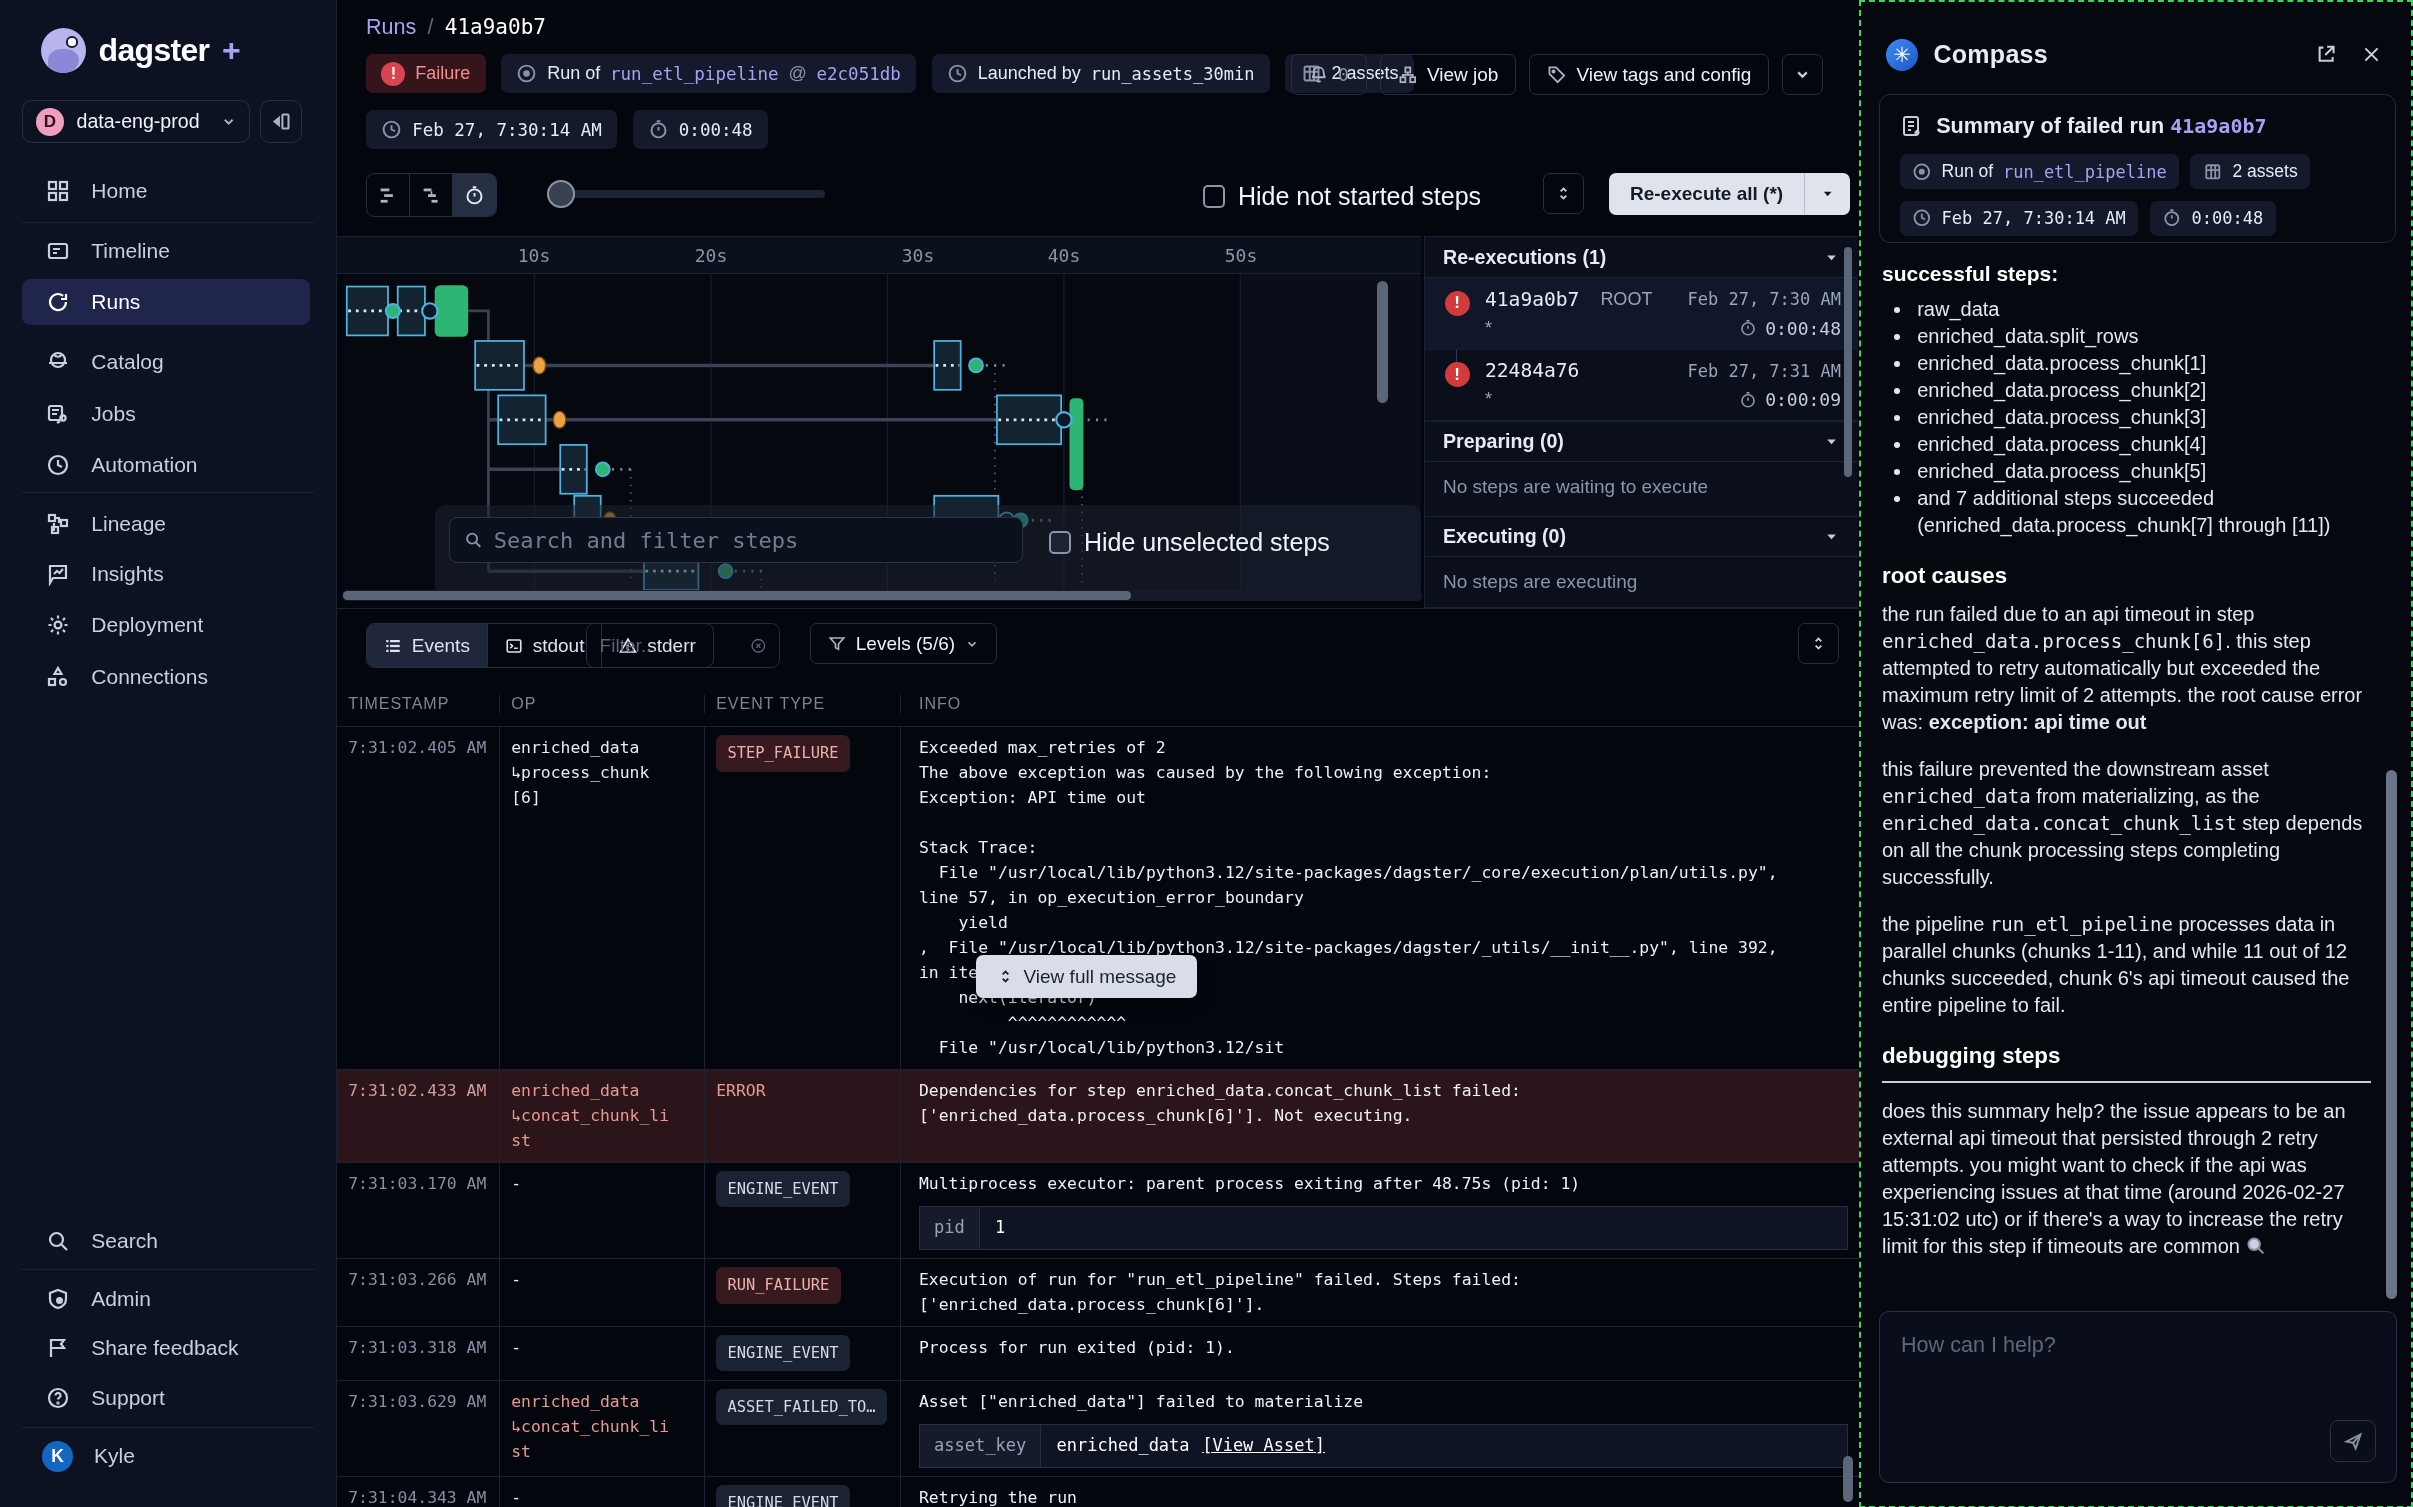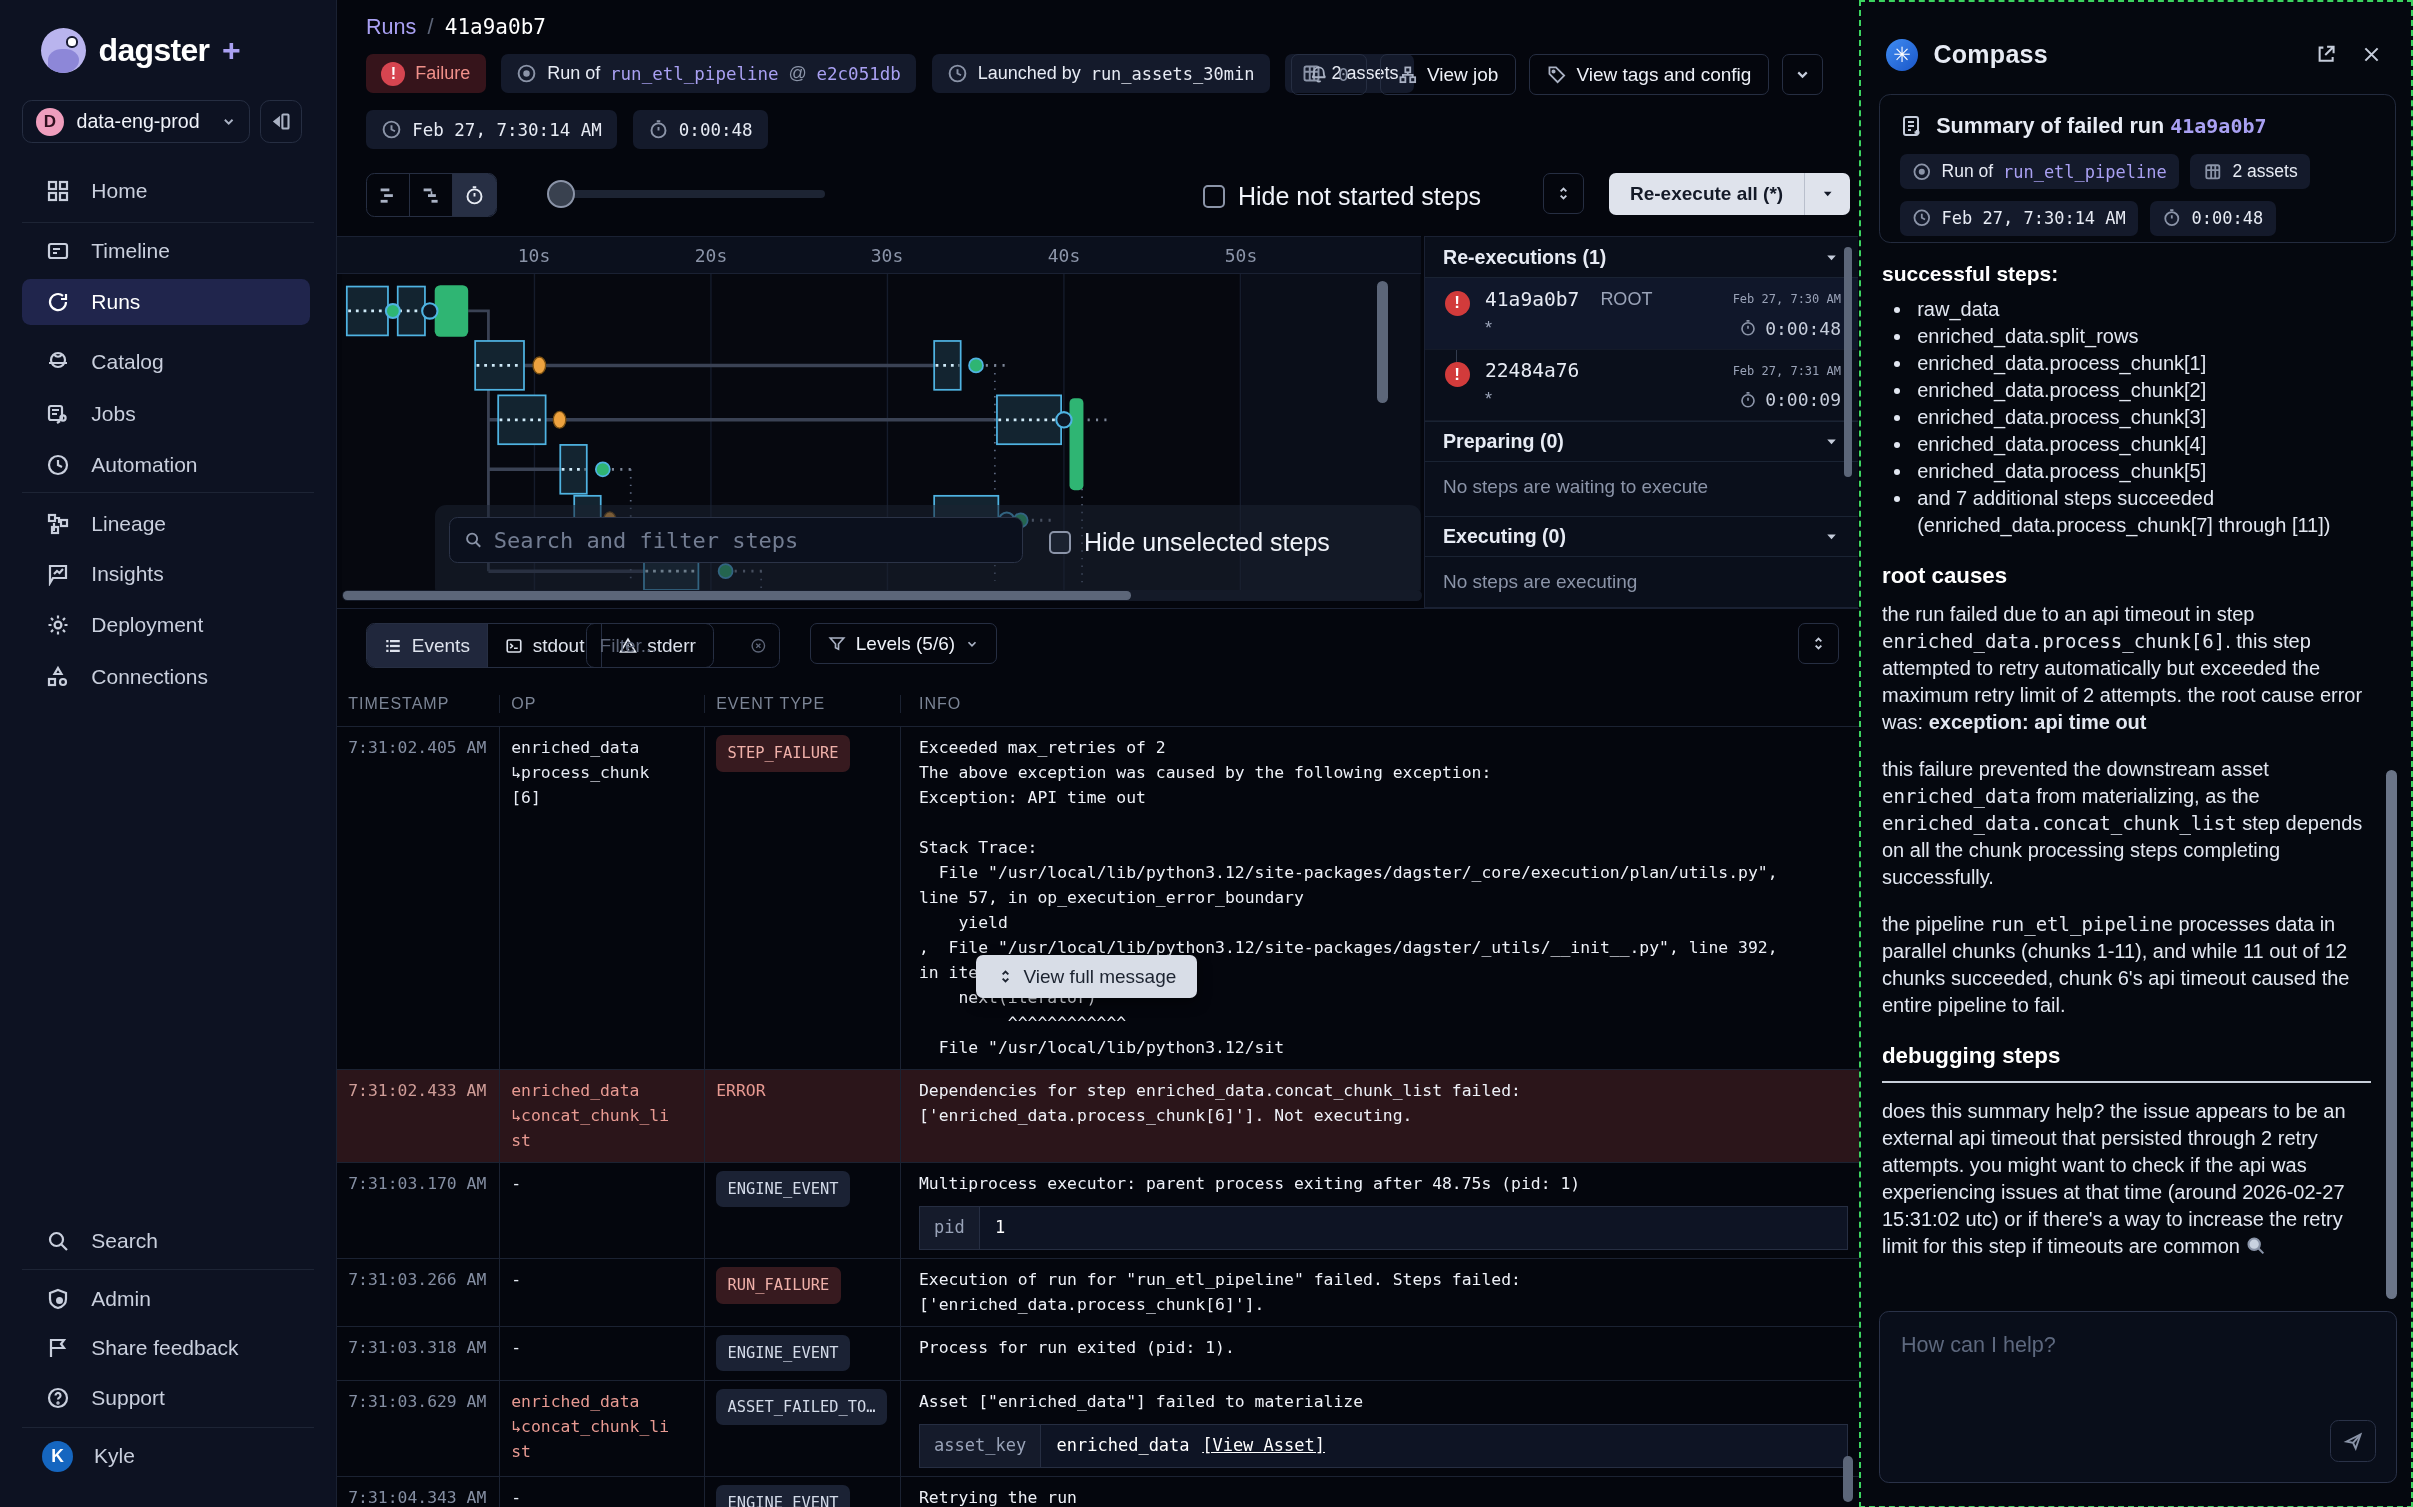--- a/index.html
+++ b/index.html
@@ -92,21 +92,21 @@
   .repanel { position:absolute; left:1087px; top:236px; width:434px; height:372px; background:#0a0f1b;
              border:0.7px solid #1a2133; border-right:none; overflow:hidden; }
   .re-head { height:41px; display:flex; align-items:center; justify-content:space-between; padding:0 18px;
              font-size:19.6px; font-weight:bold; border-bottom:0.7px solid #1a2333; cursor:pointer; }
   .re-item { position:relative; padding:9.8px 17px 9.8px 60px; border-bottom:0.7px solid #141a28; }
   .re-item.first { background:#10172a; }
   .re-ico { position:absolute; left:19.6px; top:12.6px; width:25px; height:25px; border-radius:50%; background:#d23b3b;
             color:#fff; font-weight:bold; font-size:17px; display:flex; align-items:center; justify-content:center; }
   .re-line1 { display:flex; align-items:center; gap:21px; font-size:19.6px; }
   .re-root { color:#9aa3b8; font-size:18px; }
-  .re-date { margin-left:auto; color:#9aa3b8; font-size:12px; }
+  .re-date { margin-left:auto; color:#9aa3b8; font-size:17px; }
   .re-line2 { display:flex; align-items:center; margin-top:7px; font-size:18px; color:#9aa3b8; }
   .re-dur { margin-left:auto; display:flex; gap:8.4px; align-items:center; }
   .re-connector { position:absolute; left:31px; width:1.4px; background:#333c4e; }
   .re-empty { padding:14px 18px 18px; color:#8b94a8; font-size:19px; }
   .vscroll-re { position:absolute; left:419px; top:9.8px; width:8.4px; height:230px; border-radius:4.2px; background:#5c6679; }
 
   
   .events-top { position:absolute; left:0; top:608px; width:1522px; height:900px; border-top:0.7px solid #1a2133; }
   .tabs { position:absolute; left:29px; top:14px; display:flex; border:1.4px solid #262e42; border-radius:8.4px; overflow:hidden; }
   .tab { display:flex; align-items:center; gap:9.8px; height:43px; padding:16px 17px; font-size:19px; color:#dde2ec;
@@ -459,21 +459,21 @@
     <span class="caret">
         <svg width="15.4" height="15.4" viewBox="0 0 24 24" fill="currentColor">
           <path d="M6 9h12l-6 7z"></path>
         </svg>
       </span>
   </div>
 
   <div class="axis">
     <span class="mono" style="left:197px;">10s</span>
     <span class="mono" style="left:374px;">20s</span>
-    <span class="mono" style="left:550px;">30s</span>
+    <span class="mono" style="left:581px;">30s</span>
     <span class="mono" style="left:727px;">40s</span>
     <span class="mono" style="left:904px;">50s</span>
   </div>
 
   <div class="chart">
     <svg width="1079" height="316" viewBox="0 0 1545 453">
       <rect x="1288" y="0" width="257" height="453" fill="#0a0e19"></rect>
       <g stroke="#151c2c" stroke-width="2">
         <line x1="275" y1="0" x2="275" y2="453"></line>
           <line x1="528" y1="0" x2="528" y2="453"></line>

